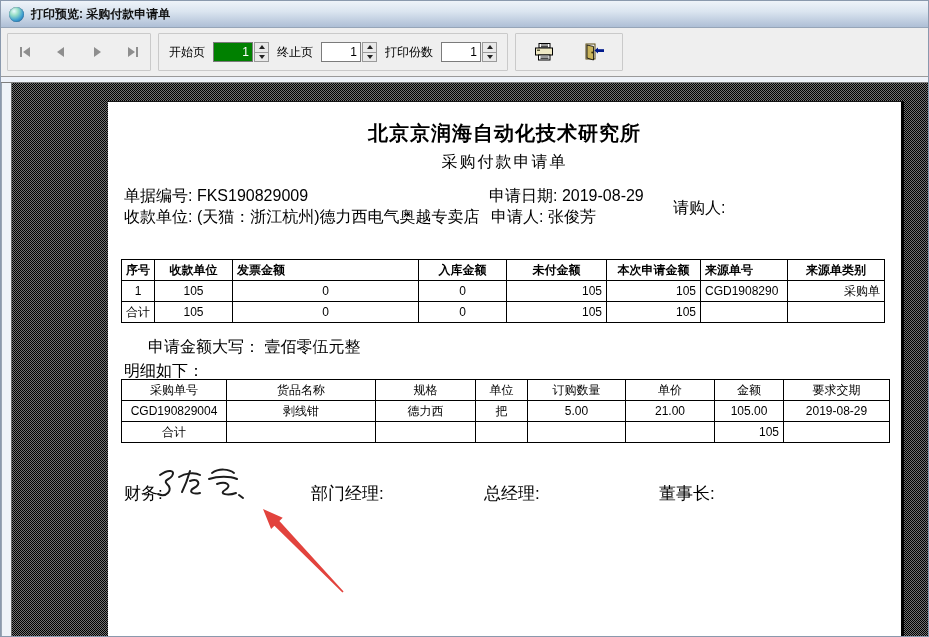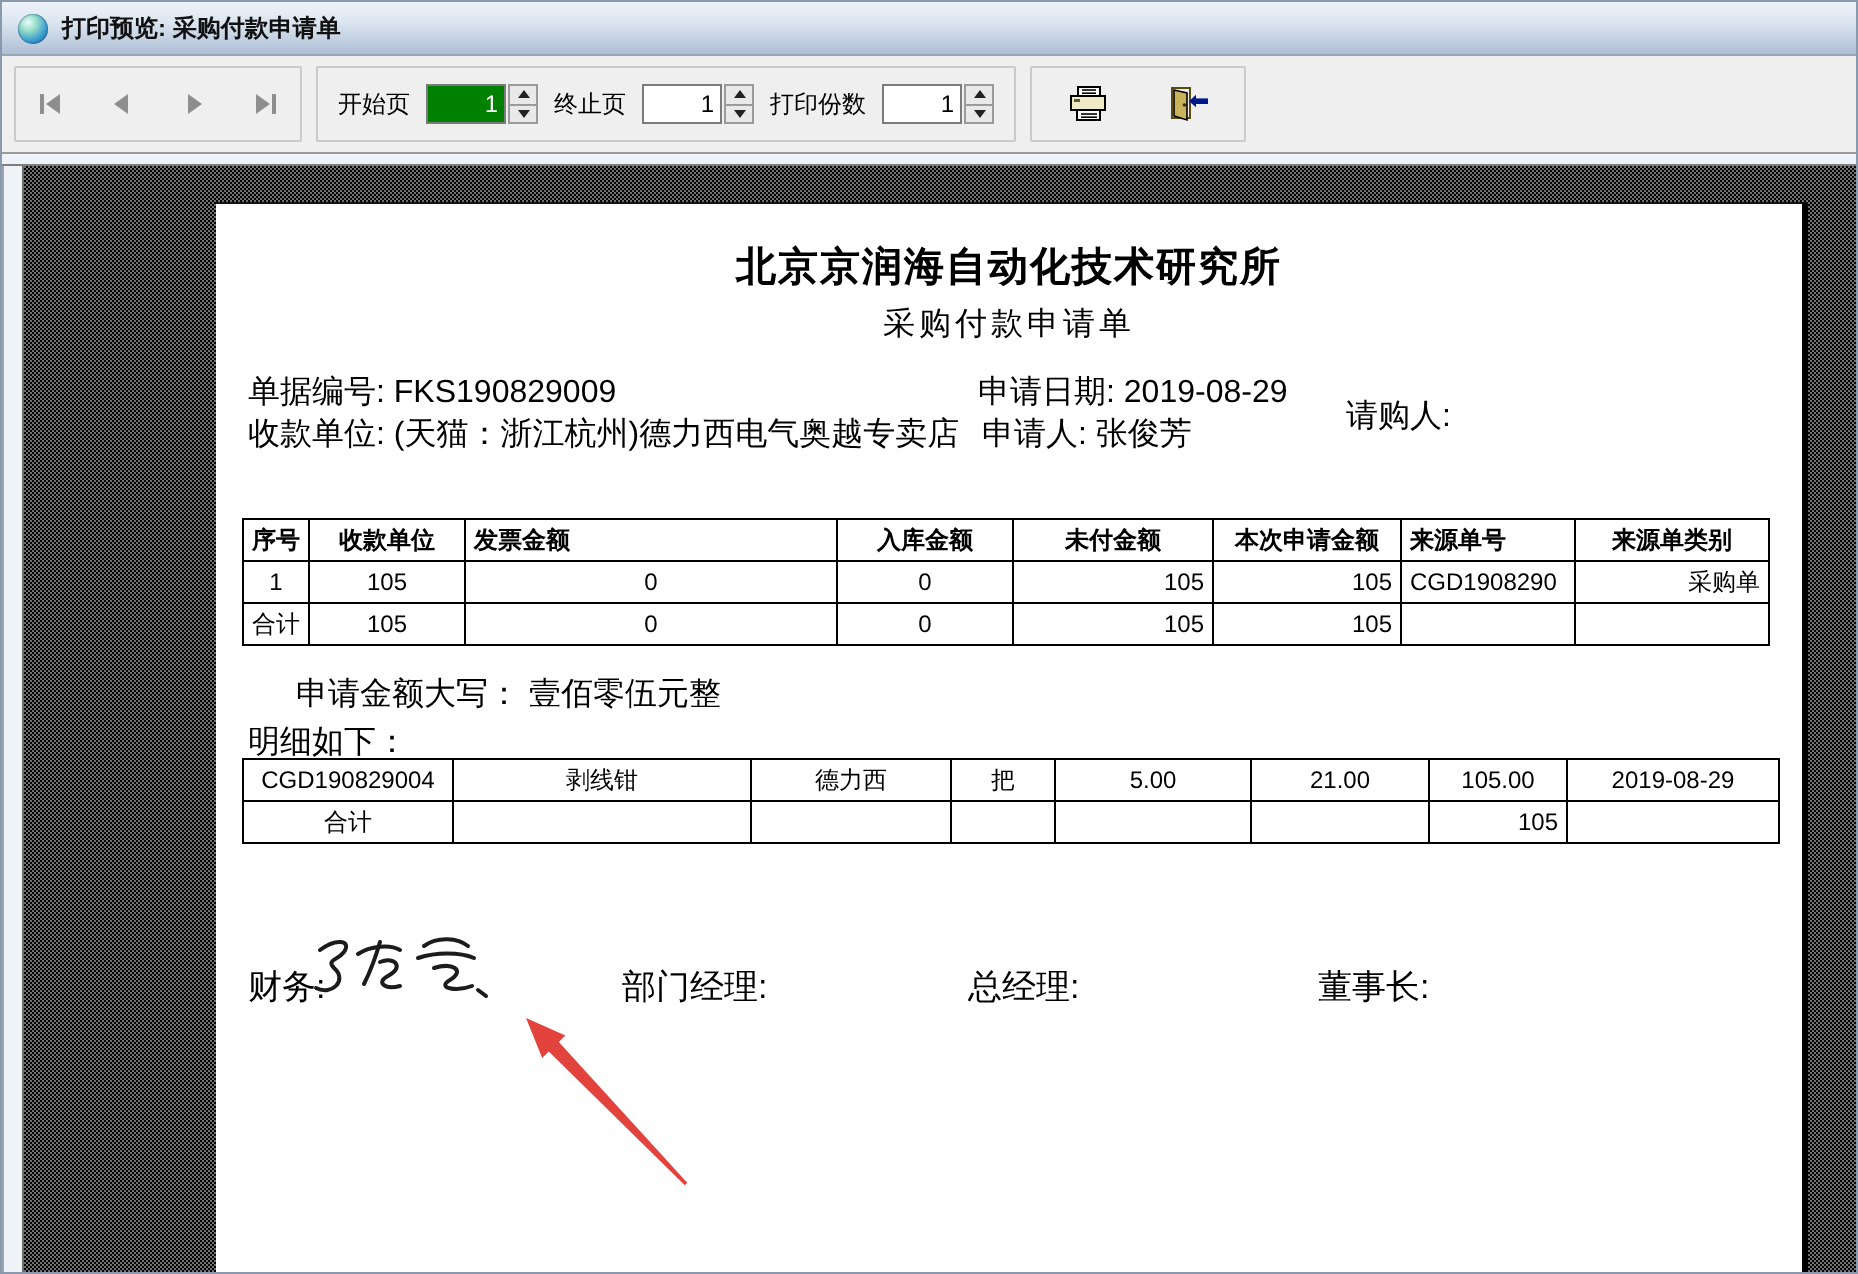--- a/index.html
+++ b/index.html
@@ -281,20 +281,30 @@
           <col style="width:105px">
             <col style="width:149px">
             <col style="width:100px">
             <col style="width:52px">
           <col style="width:98px">
             <col style="width:89px">
             <col style="width:69px">
             <col style="width:106px">
         </colgroup>
         <tbody>
+            <tr>
+          <th>采购单号</th>
+          <th>货品名称</th>
+          <th>规格</th>
+          <th>单位</th>
+          <th>订购数量</th>
+          <th>单价</th>
+          <th>金额</th>
+          <th>要求交期</th>
+        </tr>
         <tr>
           <td class="ctr">CGD190829004</td>
           <td class="ctr">剥线钳</td>
           <td class="ctr">德力西</td>
           <td class="ctr">把</td>
           <td class="ctr">5.00</td>
           <td class="ctr">21.00</td>
           <td class="ctr">105.00</td>
           <td class="ctr">2019-08-29</td>
         </tr>

